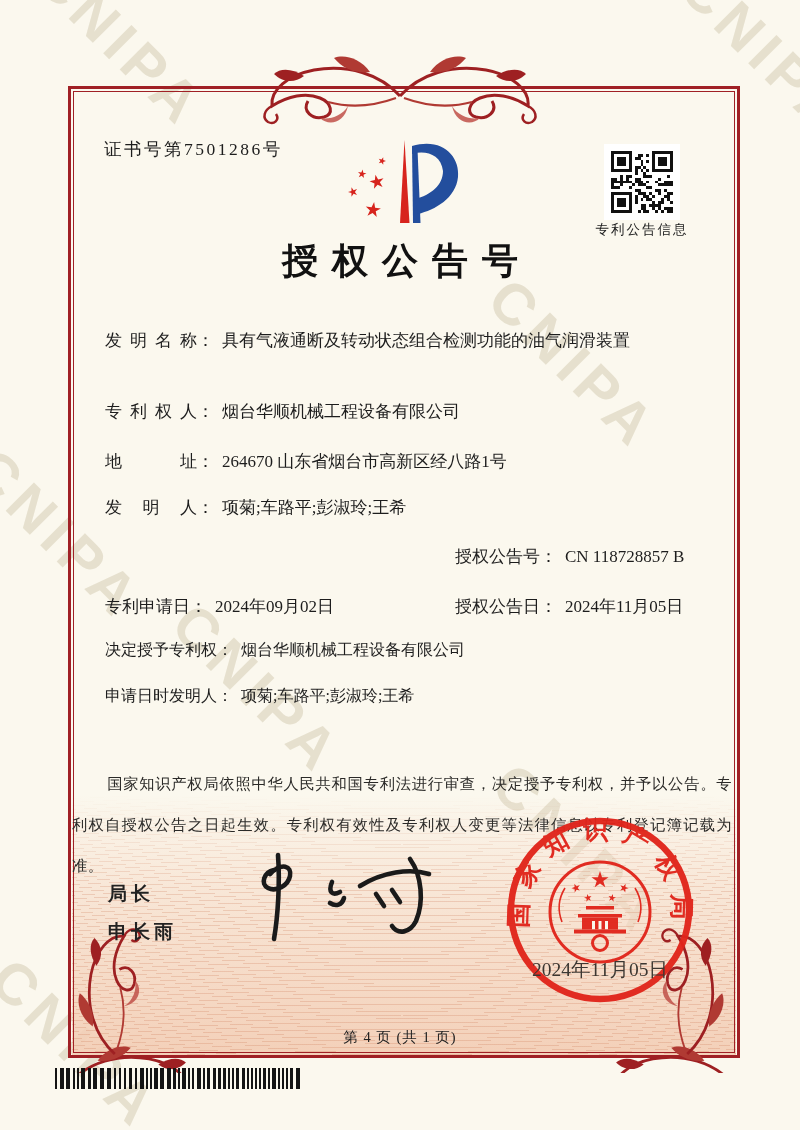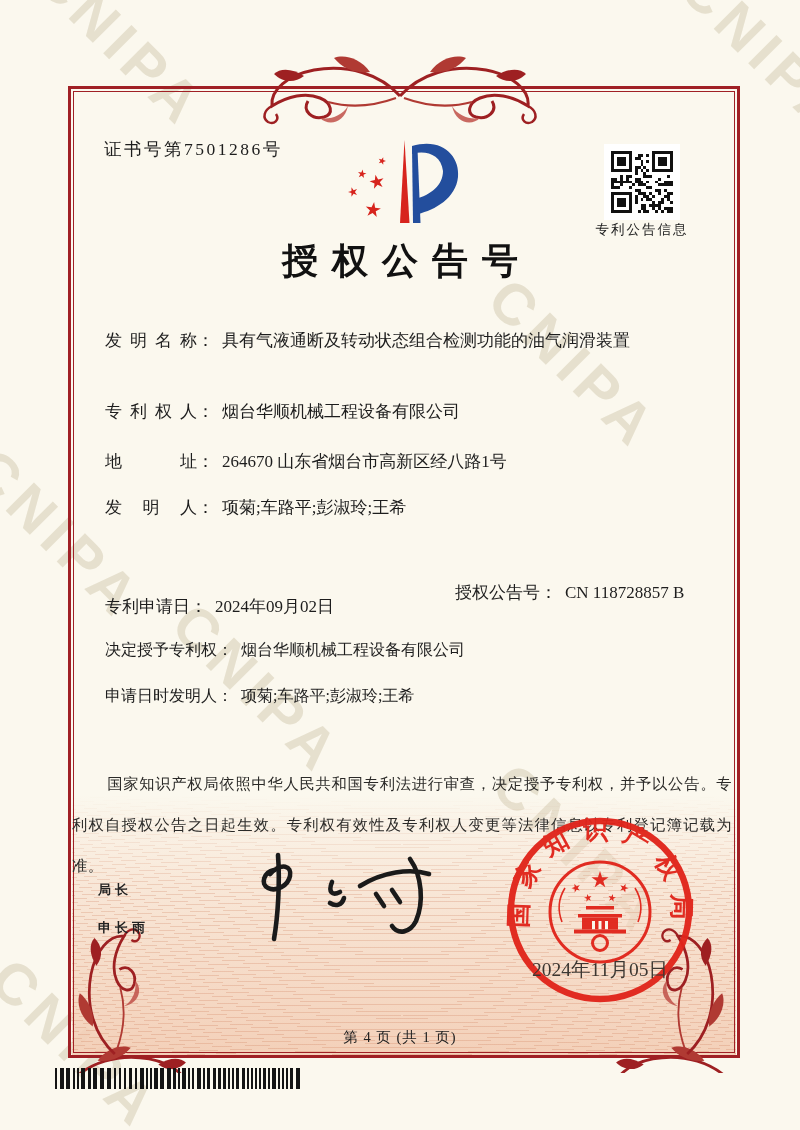--- a/index.html
+++ b/index.html
@@ -45,34 +45,34 @@
   }
   .qr-box svg{width:62px;height:62px;}
   .qr-label{position:absolute; left:592px; top:221px; width:100px; text-align:center;
     font-size:13.5px; letter-spacing:2px; color:#222;}
   .title{
     position:absolute; left:0; top:237px; width:100%; text-align:center;
     font-size:36px; font-weight:bold; letter-spacing:14px; text-indent:14px; color:#111;
   }
   .frow{position:absolute; left:105px; font-size:17px; white-space:nowrap;}
   .frow.small{font-size:16px;}
-  .frow.rcol{left:455px;margin-top:36px;}
+  .frow.rcol{left:455px;}
   .flabel{
     display:inline-block; width:92px; text-align:justify; text-align-last:justify;
     vertical-align:bottom;
   }
   .fcolon{display:inline-block;}
   .fvalue{margin-left:8px;}
   .legal{
     position:absolute; left:72px; top:763px; width:660px;
     font-size:15.3px; line-height:41px; letter-spacing:0.5px;
     text-indent:2.3em; color:#2b2a28; text-align:justify;
   }
   .signer-title,.signer-name{
-    position:absolute; left:98px; font-size:13px; letter-spacing:4px;
+    position:absolute; left:108px; font-size:19px; letter-spacing:4px;
     font-family:"Liberation Sans","DejaVu Sans",sans-serif; font-weight:600; color:#222;
   }
   .signer-title{top:881px;}
   .signer-name{top:919px;}
   .signature{position:absolute; left:232px; top:842px;}
   .seal{position:absolute; left:500px; top:810px; opacity:0.96;}
   .page-info{
     position:absolute; left:0; top:1028px; width:100%; text-align:center;
     font-size:14.5px; letter-spacing:1px; color:#222;
   }
@@ -160,20 +160,23 @@
     <span class="flabel">地址</span><span class="fcolon">：</span><span class="fvalue">264670 山东省烟台市高新区经八路1号</span>
   </div>
   <div class="frow" style="top:496px">
     <span class="flabel">发明人</span><span class="fcolon">：</span><span class="fvalue">项菊;车路平;彭淑玲;王希</span>
   </div>
   <div class="frow rcol" style="top:545px">
     <span>授权公告号</span><span class="fcolon">：</span><span class="fvalue">CN 118728857 B</span>
   </div>
   <div class="frow" style="top:595px">
     <span>专利申请日</span><span class="fcolon">：</span><span class="fvalue">2024年09月02日</span>
+  </div>
+  <div class="frow rcol" style="top:595px">
+    <span>授权公告日</span><span class="fcolon">：</span><span class="fvalue">2024年11月05日</span>
   </div>
   <div class="frow small" style="top:640px">
     <span>决定授予专利权</span><span class="fcolon">：</span><span class="fvalue">烟台华顺机械工程设备有限公司</span>
   </div>
   <div class="frow small" style="top:686px">
     <span>申请日时发明人</span><span class="fcolon">：</span><span class="fvalue">项菊;车路平;彭淑玲;王希</span>
   </div>
 
   <div class="legal">国家知识产权局依照中华人民共和国专利法进行审查，决定授予专利权，并予以公告。专利权自授权公告之日起生效。专利权有效性及专利权人变更等法律信息以专利登记簿记载为准。</div>
 

